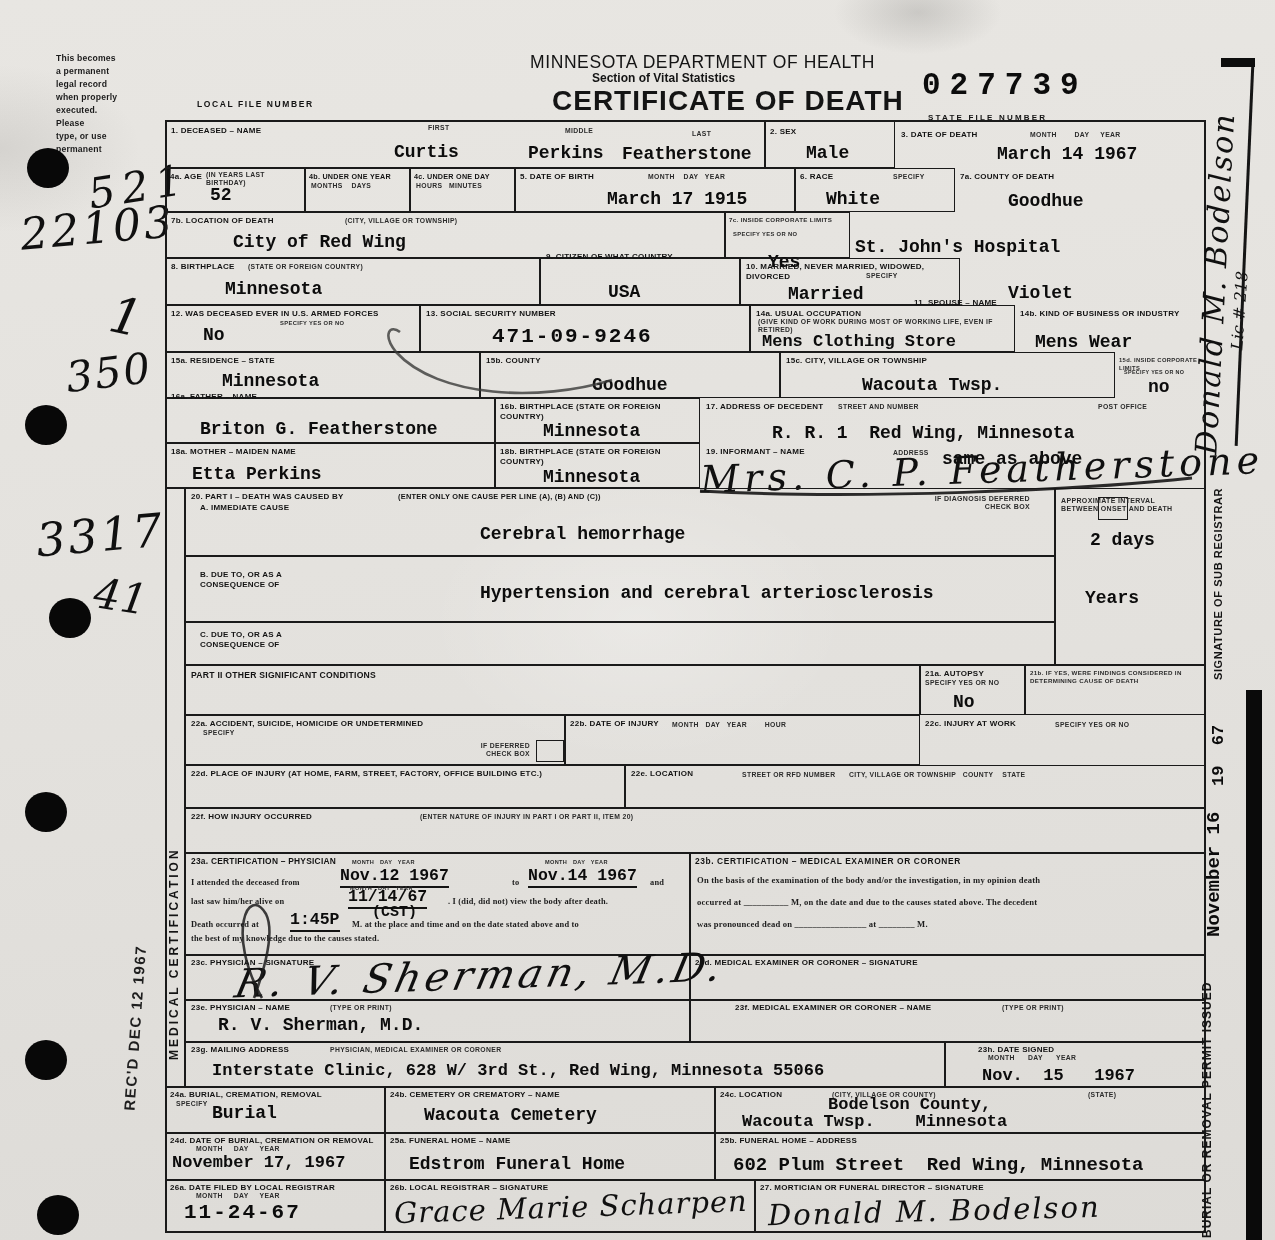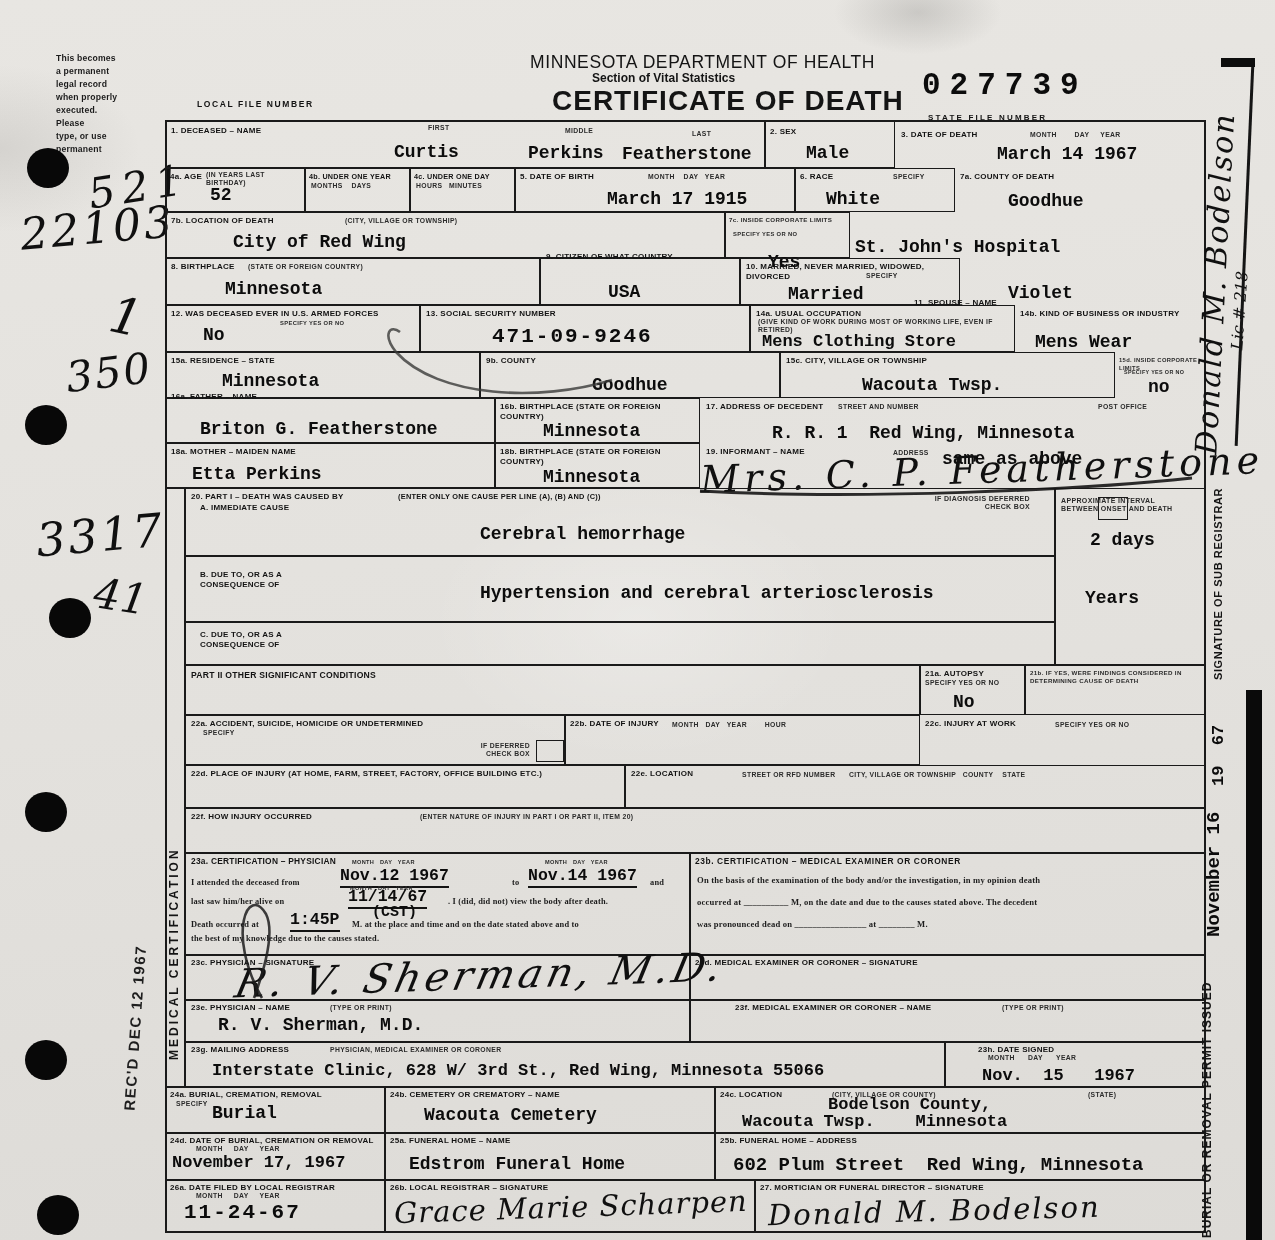--- a/index.html
+++ b/index.html
@@ -136,21 +136,21 @@
   <div class="sub" style="left:758px;top:318px;width:250px;">(GIVE KIND OF WORK DURING MOST OF WORKING LIFE, EVEN IF RETIRED)</div>
   <div class="typed" style="left:762px;top:332px;font-size:17px;">Mens Clothing Store</div>
   <div class="lbl" style="left:1020px;top:309px;width:185px;">14b. KIND OF BUSINESS OR INDUSTRY</div>
   <div class="typed" style="left:1035px;top:333px;">Mens Wear</div>
 
   <div class="cell" style="left:165px;top:352px;width:315px;height:46px;"></div>
   <div class="cell" style="left:480px;top:352px;width:300px;height:46px;"></div>
   <div class="cell" style="left:780px;top:352px;width:335px;height:46px;"></div>
   <div class="lbl" style="left:171px;top:356px;">15a. RESIDENCE – STATE</div>
   <div class="typed" style="left:222px;top:372px;">Minnesota</div>
-  <div class="lbl" style="left:486px;top:356px;">9b. COUNTY</div>
+  <div class="lbl" style="left:486px;top:356px;">15b. COUNTY</div>
   <div class="typed" style="left:592px;top:376px;">Goodhue</div>
   <div class="lbl" style="left:786px;top:356px;">15c. CITY, VILLAGE OR TOWNSHIP</div>
   <div class="typed" style="left:862px;top:376px;">Wacouta Twsp.</div>
   <div class="sub" style="left:1119px;top:356px;width:82px;font-size:5.8px;">15d. INSIDE CORPORATE LIMITS</div>
   <div class="sub" style="left:1124px;top:368px;font-size:5.4px;">SPECIFY YES OR NO</div>
   <div class="typed" style="left:1148px;top:378px;">no</div>
 
   <div class="cell" style="left:165px;top:398px;width:330px;height:45px;"></div>
   <div class="cell" style="left:495px;top:398px;width:205px;height:45px;"></div>
   <div class="lbl" style="left:171px;top:392px;">16a. FATHER – NAME</div>

